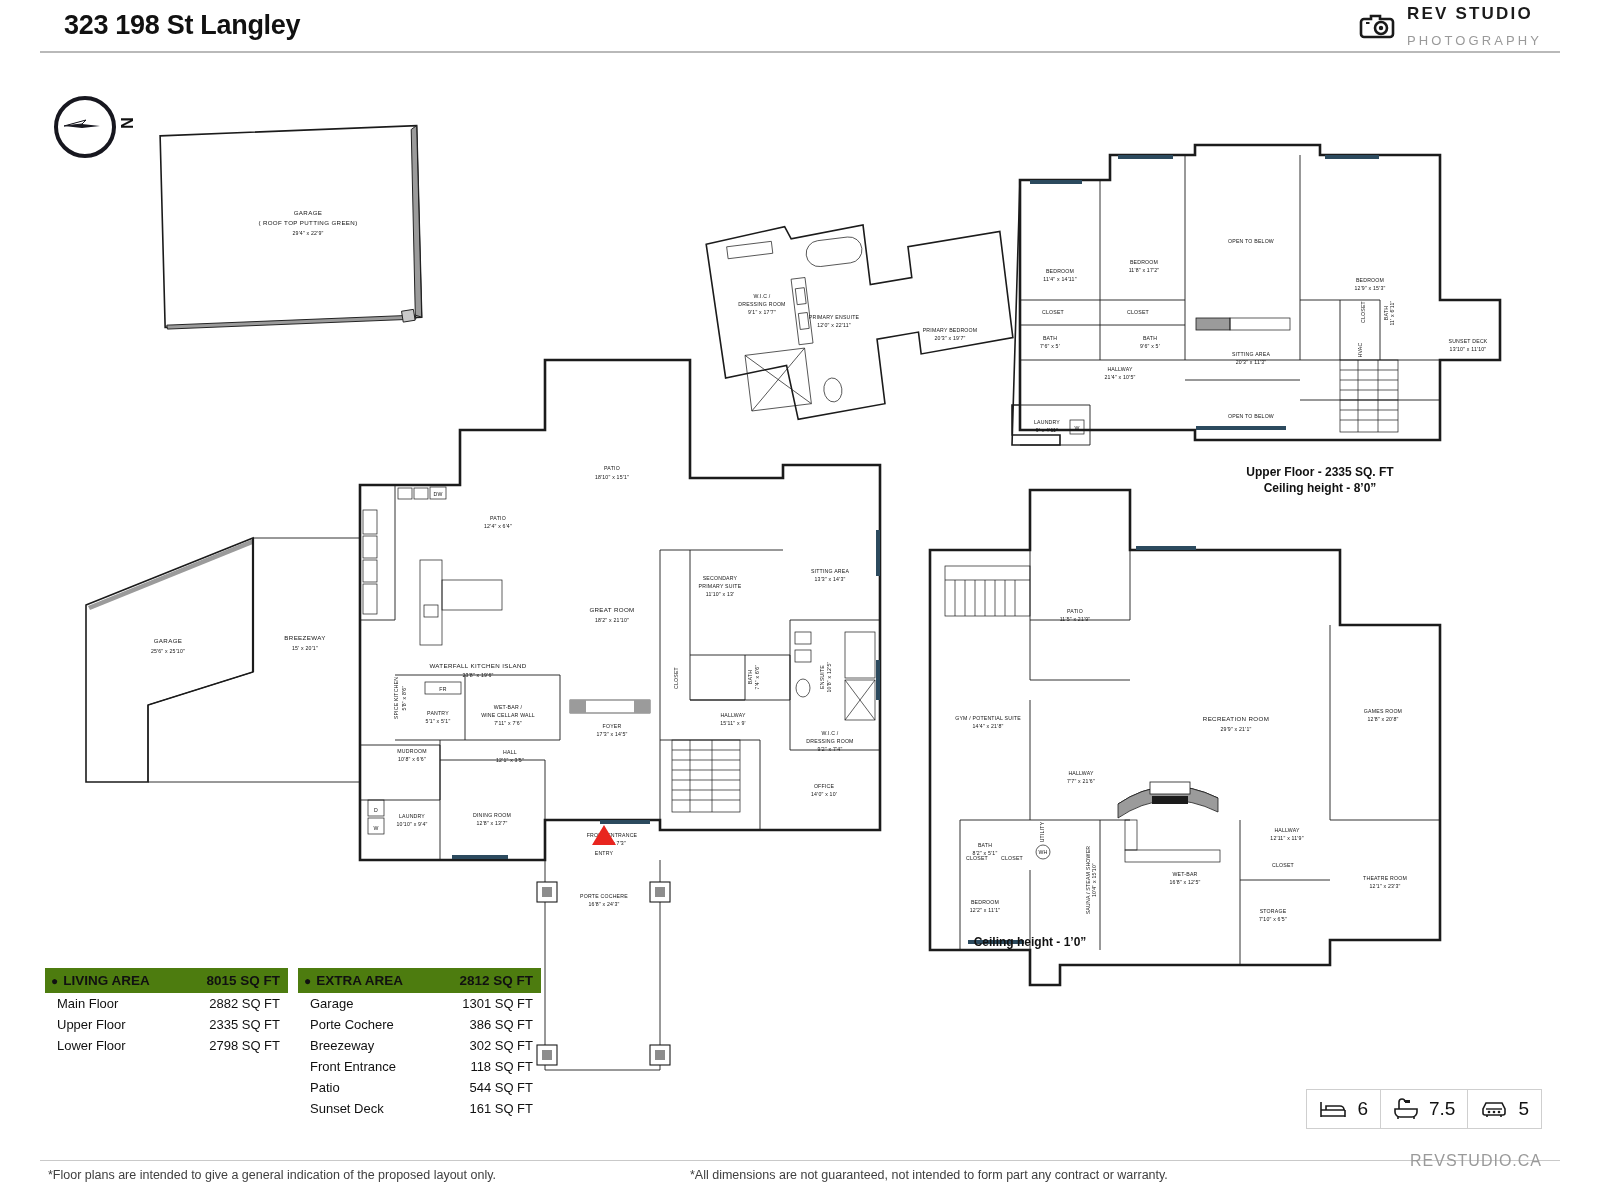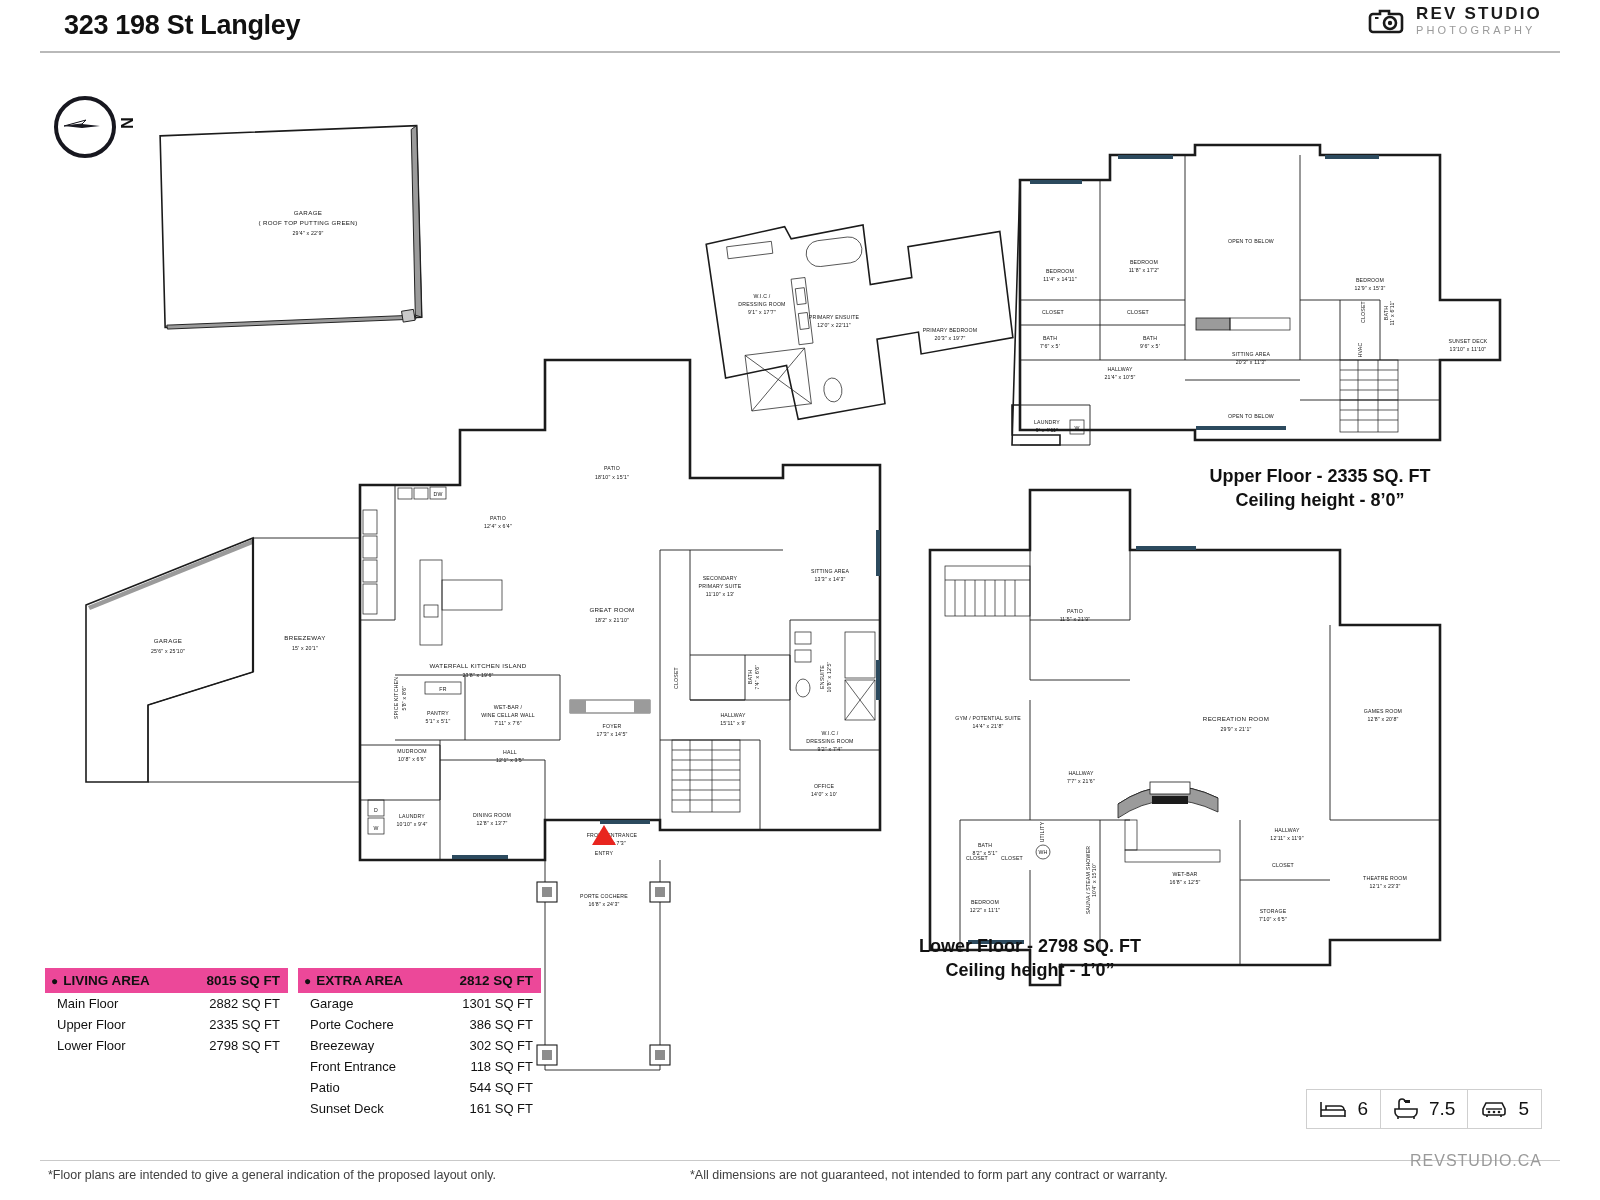--- a/index.html
+++ b/index.html
@@ -7,40 +7,40 @@
        font-family:"Liberation Sans","DejaVu Sans",sans-serif;color:#111;}
 
   
   #header{position:absolute;left:0;top:0;width:1600px;height:52px;}
   #page-title{position:absolute;left:64px;top:10px;font-size:27px;font-weight:bold;letter-spacing:-0.3px;}
   #header-rule{position:absolute;left:40px;top:51px;width:1520px;height:2px;background:#b9b9b9;}
   #logo{position:absolute;right:58px;top:5px;display:flex;align-items:center;gap:9px;}
   #logo .cam{width:40px;height:30px;position:relative;}
   #logo .lw{display:flex;flex-direction:column;line-height:1;}
   #logo .l1{font-size:17px;font-weight:bold;letter-spacing:2.2px;color:#1a1a1a;}
-  #logo .l2{font-size:11px;letter-spacing:3.1px;color:#9a9a9a;margin-top:3px;}
+  #logo .l2{font-size:13px;letter-spacing:3.1px;color:#9a9a9a;margin-top:12px;}
 
   
   #compass{position:absolute;left:48px;top:92px;width:100px;height:72px;}
   #compass .ring{position:absolute;left:6px;top:4px;width:54px;height:54px;border:4px solid #17171f;border-radius:50%;}
   #compass .n{position:absolute;left:72px;top:22px;font-size:16px;font-weight:bold;
               transform:rotate(90deg);transform-origin:center;}
 
   
   #plan{position:absolute;left:0;top:60px;width:1600px;height:1040px;}
   svg{display:block;}
 
   
-  .floor-caption{position:absolute;text-align:center;font-size:18px;font-weight:bold;
+  .floor-caption{position:absolute;text-align:center;font-size:12px;font-weight:bold;
                  line-height:1.35;color:#111;white-space:nowrap;}
 
   
   #areas{position:absolute;left:45px;top:968px;display:flex;gap:10px;}
   .area-col{width:243px;}
-  .area-head{background:#ec4899;display:flex;justify-content:space-between;align-items:center;
+  .area-head{background:#4d7c0f;display:flex;justify-content:space-between;align-items:center;
              padding:5px 8px 5px 6px;font-size:13.5px;font-weight:bold;}
   .area-head .dot{font-size:12px;margin-right:5px;}
   .area-row{display:flex;justify-content:space-between;padding:3px 8px 3px 12px;font-size:13px;}
   .area-row .v{font-weight:normal;}
 
   
   #stats{position:absolute;right:58px;top:1089px;display:flex;border:1px solid #cfcfcf;height:38px;}
   .stat{display:flex;align-items:center;gap:10px;padding:0 12px;border-right:1px solid #cfcfcf;}
   .stat:last-child{border-right:none;}
   .stat .num{font-size:19px;}
@@ -480,21 +480,20 @@
 </svg>
 </div>
 
 <div class="floor-caption" id="cap-main" style="left:148px;top:812px;width:410px;">
 </div>
 <div class="floor-caption" id="cap-upper" style="left:1110px;top:464px;width:420px;">
   <div>Upper Floor - 2335 SQ. FT</div>
   <div>Ceiling height - 8’0”</div>
 </div>
 <div class="floor-caption" id="cap-lower" style="left:820px;top:934px;width:420px;">
-  <div>Lower Floor - 2798 SQ. FT</div>
   <div>Ceiling height - 1’0”</div>
 </div>
 
 <div id="areas">
 
   <div class="area-col">
     <div class="area-head">
       <span><span class="dot">●</span><span>LIVING AREA</span></span>
       <span>8015 SQ FT</span>
     </div>

